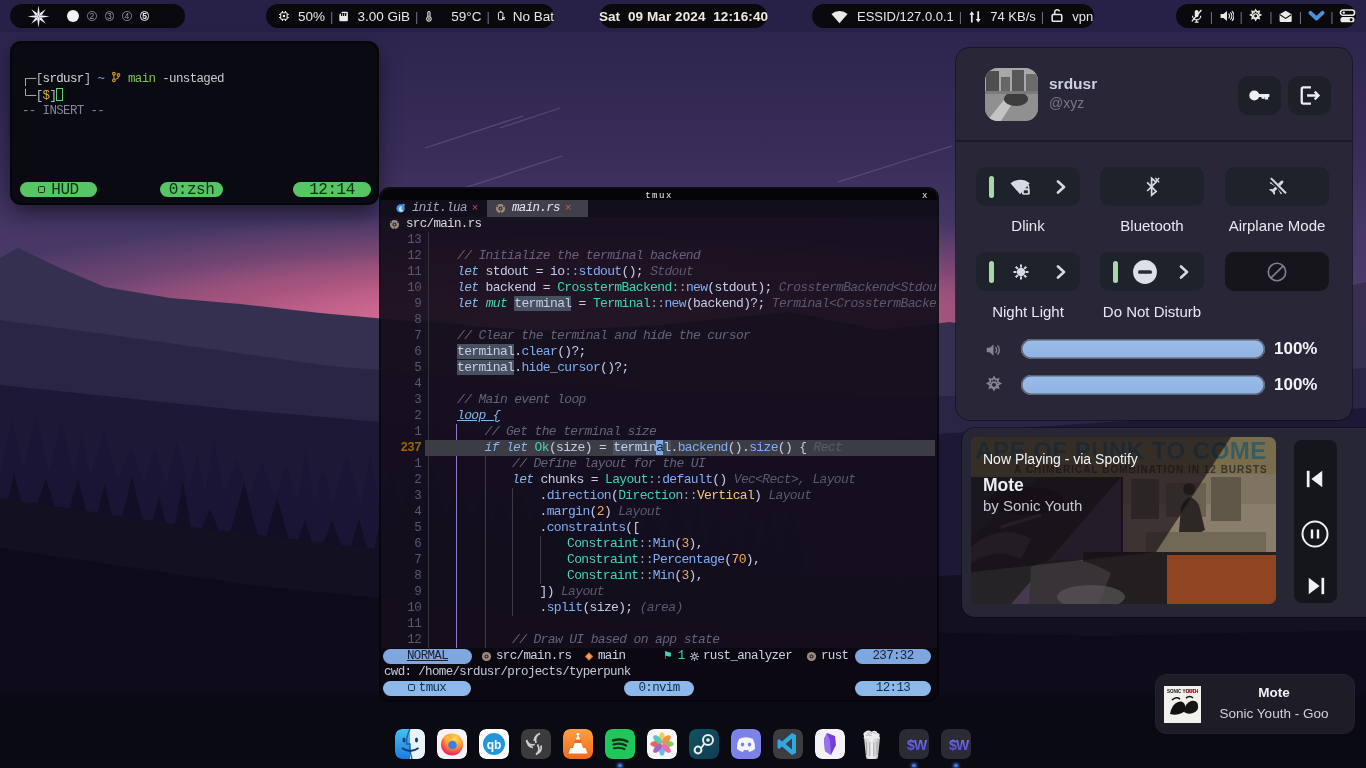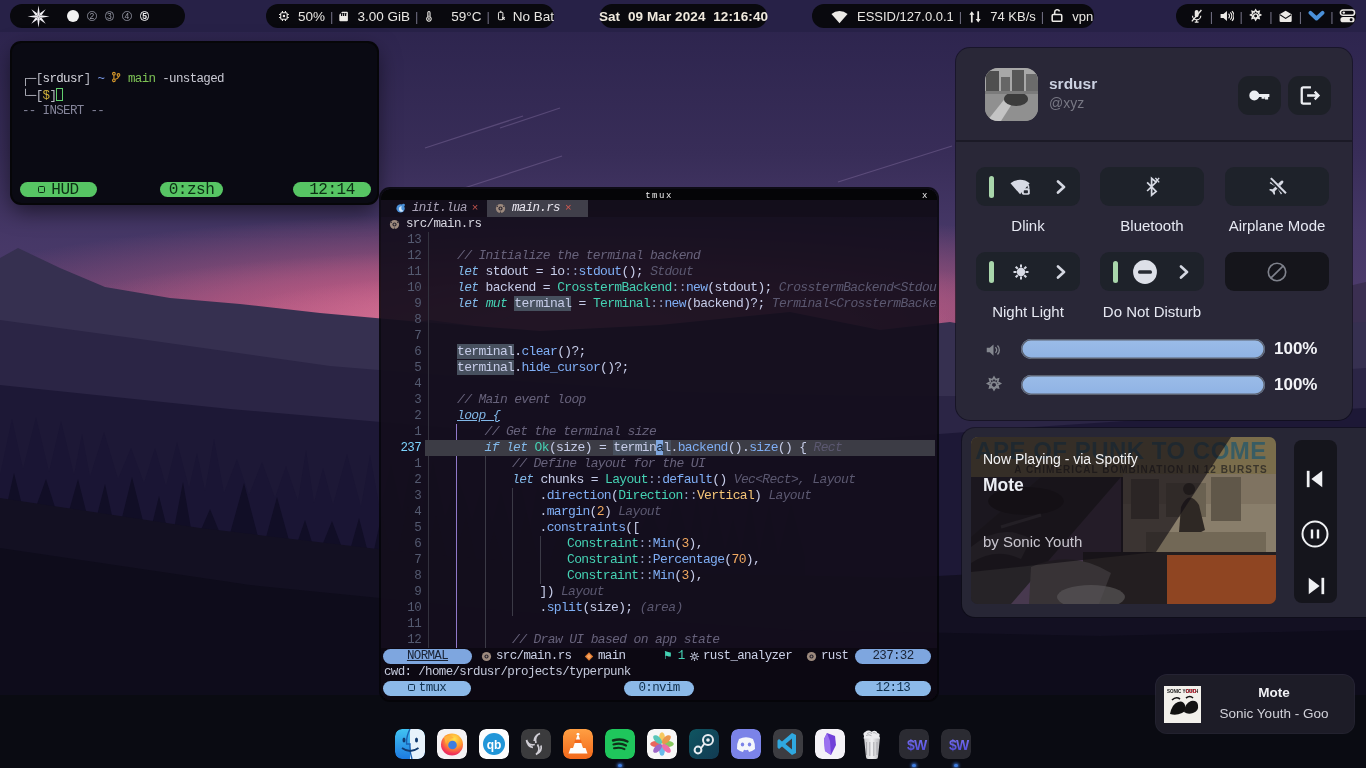--- a/index.html
+++ b/index.html
@@ -274,28 +274,28 @@
       <div style="position:absolute; left:131px; top:256px; width:1px; height:128px; background:#3b3a46;"></div>
       <div style="position:absolute; left:158.5px; top:304px; width:1px; height:48px; background:#3b3a46;"></div>
 
       <div style="position:absolute; left:44px; top:208px; width:510px; height:16px; background:#3c3c45;"></div>
       <div class="row" style="top:0px"><span class="ln">13</span></div>
       <div class="row" style="top:16px"><span class="ln">12</span><span class="code cmt" style="left:76px">// Initialize the terminal backend</span></div>
       <div class="row" style="top:32px"><span class="ln">11</span><span class="code" style="left:76px"><span class="kw">let</span> stdout = io<span class="pun">::</span><span class="fn">stdout</span>(); <span class="hint">Stdout</span></span></div>
       <div class="row" style="top:48px"><span class="ln">10</span><span class="code" style="left:76px"><span class="kw">let</span> backend = <span class="teal">CrosstermBackend</span><span class="pun">::</span><span class="fn">new</span>(stdout); <span class="hint">CrosstermBackend&lt;Stdout</span></span></div>
       <div class="row" style="top:64px"><span class="ln">9</span><span class="code" style="left:76px"><span class="kw">let</span> <span class="kw teal">mut</span> <span class="hl">terminal</span> = <span class="teal">Terminal</span><span class="pun">::</span><span class="fn">new</span>(backend)?; <span class="hint">Terminal&lt;CrosstermBacken</span></span></div>
       <div class="row" style="top:80px"><span class="ln">8</span></div>
-      <div class="row" style="top:96px"><span class="ln">7</span></div>
+      <div class="row" style="top:96px"><span class="ln">7</span><span class="code cmt" style="left:76px">// Clear the terminal and hide the cursor</span></div>
       <div class="row" style="top:112px"><span class="ln">6</span><span class="code" style="left:76px"><span class="hl">terminal</span>.<span class="fn">clear</span>()?;</span></div>
       <div class="row" style="top:128px"><span class="ln">5</span><span class="code" style="left:76px"><span class="hl">terminal</span>.<span class="fn">hide_cursor</span>()?;</span></div>
       <div class="row" style="top:144px"><span class="ln">4</span></div>
       <div class="row" style="top:160px"><span class="ln">3</span><span class="code cmt" style="left:76px">// Main event loop</span></div>
       <div class="row" style="top:176px"><span class="ln">2</span><span class="code" style="left:76px"><span class="kw" style="text-decoration:underline;">loop {</span></span></div>
       <div class="row" style="top:192px"><span class="ln">1</span><span class="code cmt" style="left:103.5px">// Get the terminal size</span></div>
-      <div class="row" style="top:208px"><span class="ln" style="color:#7dd3fc;">237</span><span class="code" style="left:103.5px"><span class="kw">if let</span> <span class="teal">Ok</span>(size) = <span class="hl">termin<span style="background:#7ea6df; color:#16202e;">a</span>l</span>.<span class="fn">backend</span>().<span class="fn">size</span>() { <span class="hint">Rect</span></span></div>
+      <div class="row" style="top:208px"><span class="ln" style="color:#a16207;font-weight:bold;">237</span><span class="code" style="left:103.5px"><span class="kw">if let</span> <span class="teal">Ok</span>(size) = <span class="hl">termin<span style="background:#7ea6df; color:#16202e;">a</span>l</span>.<span class="fn">backend</span>().<span class="fn">size</span>() { <span class="hint">Rect</span></span></div>
       <div class="row" style="top:224px"><span class="ln">1</span><span class="code cmt" style="left:131px">// Define layout for the UI</span></div>
       <div class="row" style="top:240px"><span class="ln">2</span><span class="code" style="left:131px"><span class="kw">let</span> chunks = <span class="teal">Layout</span><span class="pun">::</span><span class="fn">default</span>() <span class="hint">Vec&lt;Rect&gt;, Layout</span></span></div>
       <div class="row" style="top:256px"><span class="ln">3</span><span class="code" style="left:158.5px">.<span class="fn">direction</span>(<span class="teal">Direction</span><span class="pun">::</span><span style="color:#f5c577;">Vertical</span>) <span class="hint">Layout</span></span></div>
       <div class="row" style="top:272px"><span class="ln">4</span><span class="code" style="left:158.5px">.<span class="fn">margin</span>(<span class="num">2</span>) <span class="hint">Layout</span></span></div>
       <div class="row" style="top:288px"><span class="ln">5</span><span class="code" style="left:158.5px">.<span class="fn">constraints</span>([</span></div>
       <div class="row" style="top:304px"><span class="ln">6</span><span class="code" style="left:186px"><span class="teal">Constraint</span><span class="pun">::</span><span class="fn">Min</span>(<span class="num">3</span>),</span></div>
       <div class="row" style="top:320px"><span class="ln">7</span><span class="code" style="left:186px"><span class="teal">Constraint</span><span class="pun">::</span><span class="fn">Percentage</span>(<span class="num">70</span>),</span></div>
       <div class="row" style="top:336px"><span class="ln">8</span><span class="code" style="left:186px"><span class="teal">Constraint</span><span class="pun">::</span><span class="fn">Min</span>(<span class="num">3</span>),</span></div>
       <div class="row" style="top:352px"><span class="ln">9</span><span class="code" style="left:158.5px">]) <span class="hint">Layout</span></span></div>
       <div class="row" style="top:368px"><span class="ln">10</span><span class="code" style="left:158.5px">.<span class="fn">split</span>(size); <span class="hint">(area)</span></span></div>
@@ -472,21 +472,21 @@
       <rect x="112" y="115" width="193" height="52" fill="#2a2524"></rect>
       <rect x="196" y="118" width="109" height="49" fill="#c05a28"></rect>
       <path d="M60 130 q40 -18 80 6 l-12 31 h-70 Z" fill="#474243"></path>
       <ellipse cx="120" cy="160" rx="34" ry="12" fill="#747071" opacity="0.7"></ellipse>
 
       <path d="M0 0 h260 L185 115 L0 135 Z" fill="rgba(18,14,20,0.66)"></path>
       <rect x="0" y="0" width="305" height="167" fill="rgba(18,14,20,0.28)"></rect>
     </svg>
     <div style="position:absolute; left:21px; top:23px; font-size:14px; color:#f4f4f6;">Now Playing - via Spotify</div>
     <div style="position:absolute; left:21px; top:47px; font-size:17.5px; font-weight:bold; color:#eceef4;">Mote</div>
-    <div style="position:absolute; left:21px; top:69px; font-size:15px; color:#c9c6cf;margin-top:36px;">by Sonic Youth</div>
+    <div style="position:absolute; left:21px; top:69px; font-size:15px; color:#c9c6cf;">by Sonic Youth</div>
     <div style="position:absolute; left:332px; top:12px; width:43px; height:163px; background:#15151c; border-radius:8px;">
       <svg width="22" height="20" viewBox="0 0 24 22" style="position:absolute; left:10px; top:29px;" fill="#f0f1f4">
           <rect x="3" y="2" width="3" height="18"></rect>
           <path d="M20 2 L8 11 L20 20 Z"></path>
         </svg>
       <svg width="30" height="30" viewBox="0 0 30 30" style="position:absolute; left:6px; top:79px;" fill="none" stroke="#f0f1f4" stroke-width="2">
           <circle cx="15" cy="15" r="12.5"></circle>
           <path d="M12 10.5 v9 M18 10.5 v9" stroke-width="2.4"></path>
         </svg>
       <svg width="22" height="20" viewBox="0 0 24 22" style="position:absolute; left:11px; top:136px;" fill="#f0f1f4">

